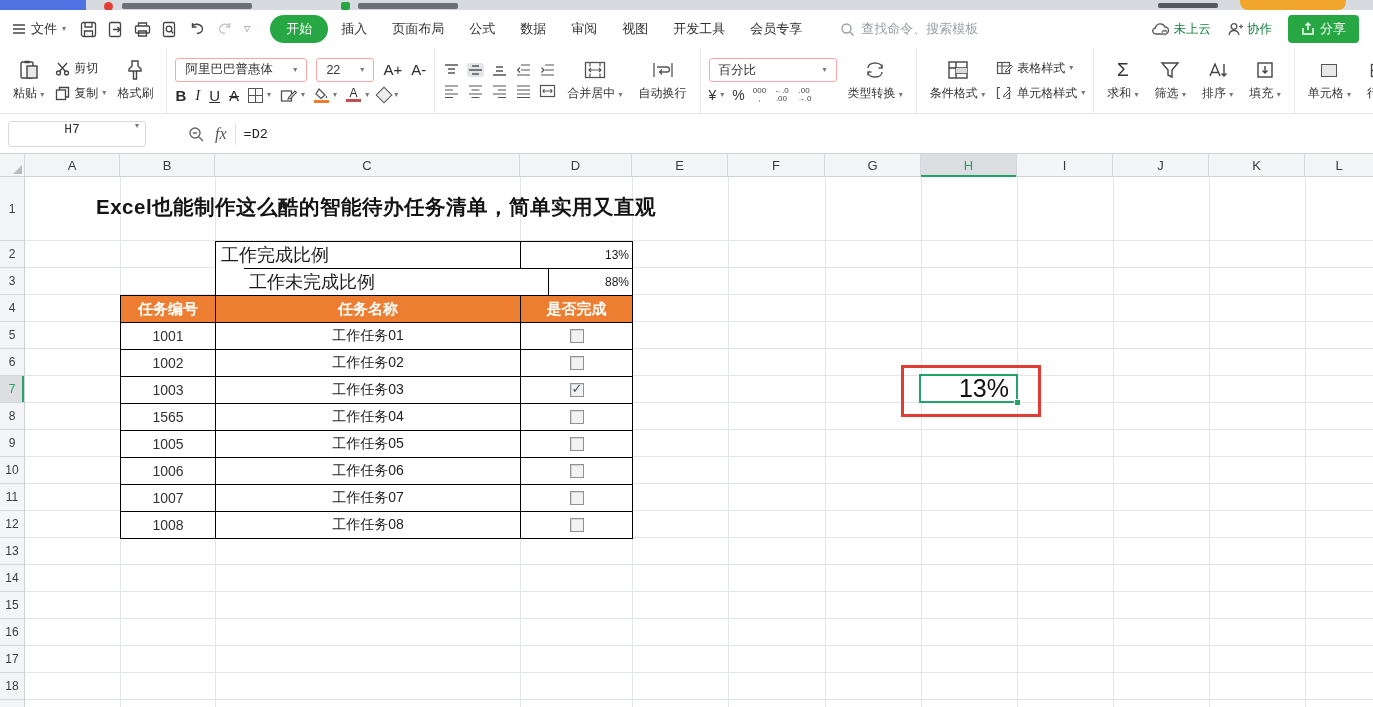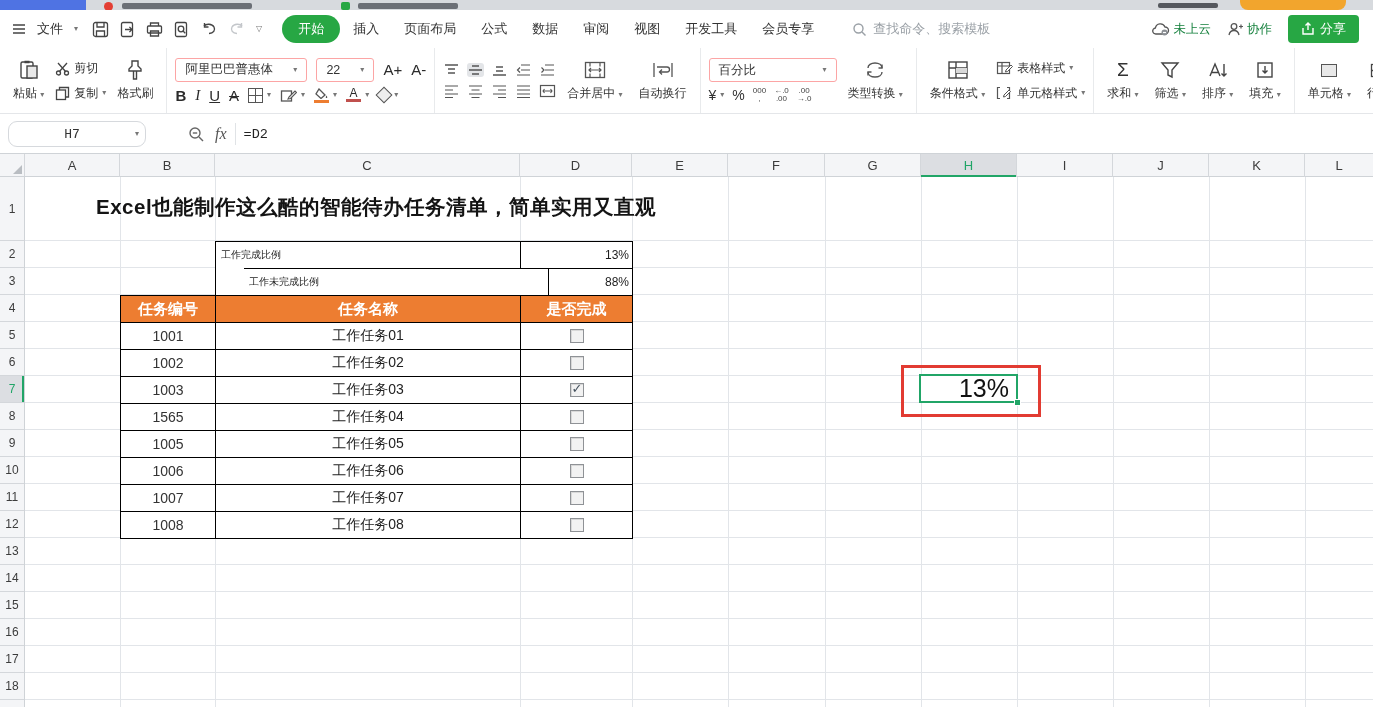--- a/index.html
+++ b/index.html
@@ -12,21 +12,21 @@
   .ts-dot-red { position:absolute; left:104px; top:2px; width:9px; height:9px; border-radius:50%; background:#e33e33; }
   .ts-text1 { position:absolute; left:122px; top:3px; width:130px; height:6px; background:#6b6f76; border-radius:2px; }
   .ts-dot-green { position:absolute; left:341px; top:2px; width:9px; height:8px; border-radius:2px; background:#27a744; }
   .ts-text2 { position:absolute; left:358px; top:3px; width:100px; height:6px; background:#6b6f76; border-radius:2px; }
   .ts-glyphs { position:absolute; left:1158px; top:3px; width:60px; height:5px; background:#55585e; border-radius:2px; }
   .ts-member { position:absolute; left:1240px; top:0; width:106px; height:10px; border-radius:0 0 8px 8px; background:#f2a52d; }
 
   
   .menubar { position:absolute; left:0; top:10px; width:1373px; height:38px; background:#fff;
     display:flex; align-items:center; font-size:13px; }
-  .mb-file { display:flex; align-items:center; gap:11px; padding:0 10px 0 12px; color:#333; }
+  .mb-file { display:flex; align-items:center; gap:5px; padding:0 10px 0 12px; color:#333; }
   .mb-icons { display:flex; align-items:center; gap:10px; padding:0 10px 0 4px; }
   .mb-tabs { display:flex; align-items:flex-end; gap:1px; margin-left:10px; }
   .mb-tab { padding:5px 12px; color:#333; white-space:nowrap; cursor:default; }
   .mb-tab.active { background:#27a744; color:#fff; border-radius:15px; padding:5px 16px; }
   .mb-search { display:flex; align-items:center; gap:6px; margin-left:26px; color:#9aa0a6; }
   .mb-right { margin-left:auto; display:flex; align-items:center; gap:16px; padding-right:14px; }
   .mb-cloud, .mb-collab { display:flex; align-items:center; gap:4px; color:#15803d; font-size:12.5px; }
   .mb-share { display:flex; align-items:center; gap:5px; background:#27a744; color:#fff;
     border-radius:4px; padding:5px 13px; font-size:13px; }
   .caret { font-size:8px; color:#777; line-height:1; }
@@ -50,22 +50,22 @@
   .ic-grid { width:15px; height:15px; border:1.3px solid #555; background:
     linear-gradient(#555,#555) center/100% 1px no-repeat,
     linear-gradient(#555,#555) center/1px 100% no-repeat; }
   .ic-box { width:16px; height:13px; border:1.3px solid #555; background:#e8e8e8; }
   .mini2 { font-size:8px; line-height:8px; color:#444; text-align:center; white-space:pre; }
   .sum-glyph { font-size:19px; color:#333; }
 
   
   .formulabar { position:absolute; left:0; top:115px; width:1373px; height:39px; background:#fff;
     border-bottom:1px solid #cfd3d7; display:flex; align-items:center; }
-  .namebox { width:138px; height:26px; margin-left:8px; border:1px solid #d6d9dd; border-radius:9px;
-    display:flex; align-items:center; font-size:13px; }
+  .namebox { width:138px; height:26px; margin-left:8px; border:1px solid #d6d9dd; border-radius:3px;
+    display:flex; font-size:13px; }
   .namebox .nb-val { flex:1; text-align:center; font-family:"Liberation Mono","DejaVu Sans Mono",monospace; }
   .fb-icons { display:flex; align-items:center; gap:10px; margin-left:42px; }
   .fx { font-size:16px; font-style:italic; color:#555; font-family:"Liberation Serif","DejaVu Serif",serif; }
   .fb-sep { width:1px; height:22px; background:#e0e3e6; margin:0 8px; }
   .fb-formula { font-size:13.5px; font-family:"Liberation Mono","DejaVu Sans Mono",monospace; color:#222; }
 
   
   .colheaders { position:absolute; left:0; top:154px; width:1373px; height:23px; display:flex;
     background:#f4f5f7; border-bottom:1px solid #cfd3d7; font-size:13px; color:#3c3c3c; }
   .ch { border-right:1px solid #d4d7db; display:flex; align-items:center; justify-content:center; height:23px; }
@@ -84,21 +84,21 @@
   .vline { position:absolute; top:0; bottom:0; width:1px; background:#e2e5e9; }
 
   .sheet-title { position:absolute; left:71px; top:16px; font-size:20.5px; font-weight:bold; color:#141414;
     white-space:nowrap; letter-spacing:0.5px; }
 
   .summary { position:absolute; left:190px; top:64px; width:418px; height:55px; border:1px solid #000;
     background:#fff; display:flex; flex-direction:column; }
   .sum-row { flex:1; display:flex; }
   .sum-row + .sum-row { border-top:1px solid #000;margin-left:28px; }
   .sum-label { width:305px; border-right:1px solid #000; display:flex; align-items:center;
-    padding-left:5px; font-size:10px; color:#1c1c1c; }
+    padding-left:5px; font-size:18px; color:#1c1c1c; }
   .sum-value { flex:1; display:flex; align-items:center; justify-content:flex-end;
     padding-right:3px; font-size:12px; color:#1c1c1c; }
 
   .tasktable { position:absolute; left:95px; top:118px; width:513px; height:244px; border:1px solid #000;
     background:#fff; display:flex; flex-direction:column; font-size:14px; }
   .tt-row { flex:1; display:flex; }
   .tt-row + .tt-row { border-top:1px solid #000; }
   .tt-head { background:#ed7d31; color:#fff; font-weight:bold; font-size:15px; }
   .tt-c1 { width:95px; display:flex; align-items:center; justify-content:center; border-right:1px solid #000000; }
   .tt-c2 { width:305px; display:flex; align-items:center; justify-content:center; border-right:1px solid #000;

